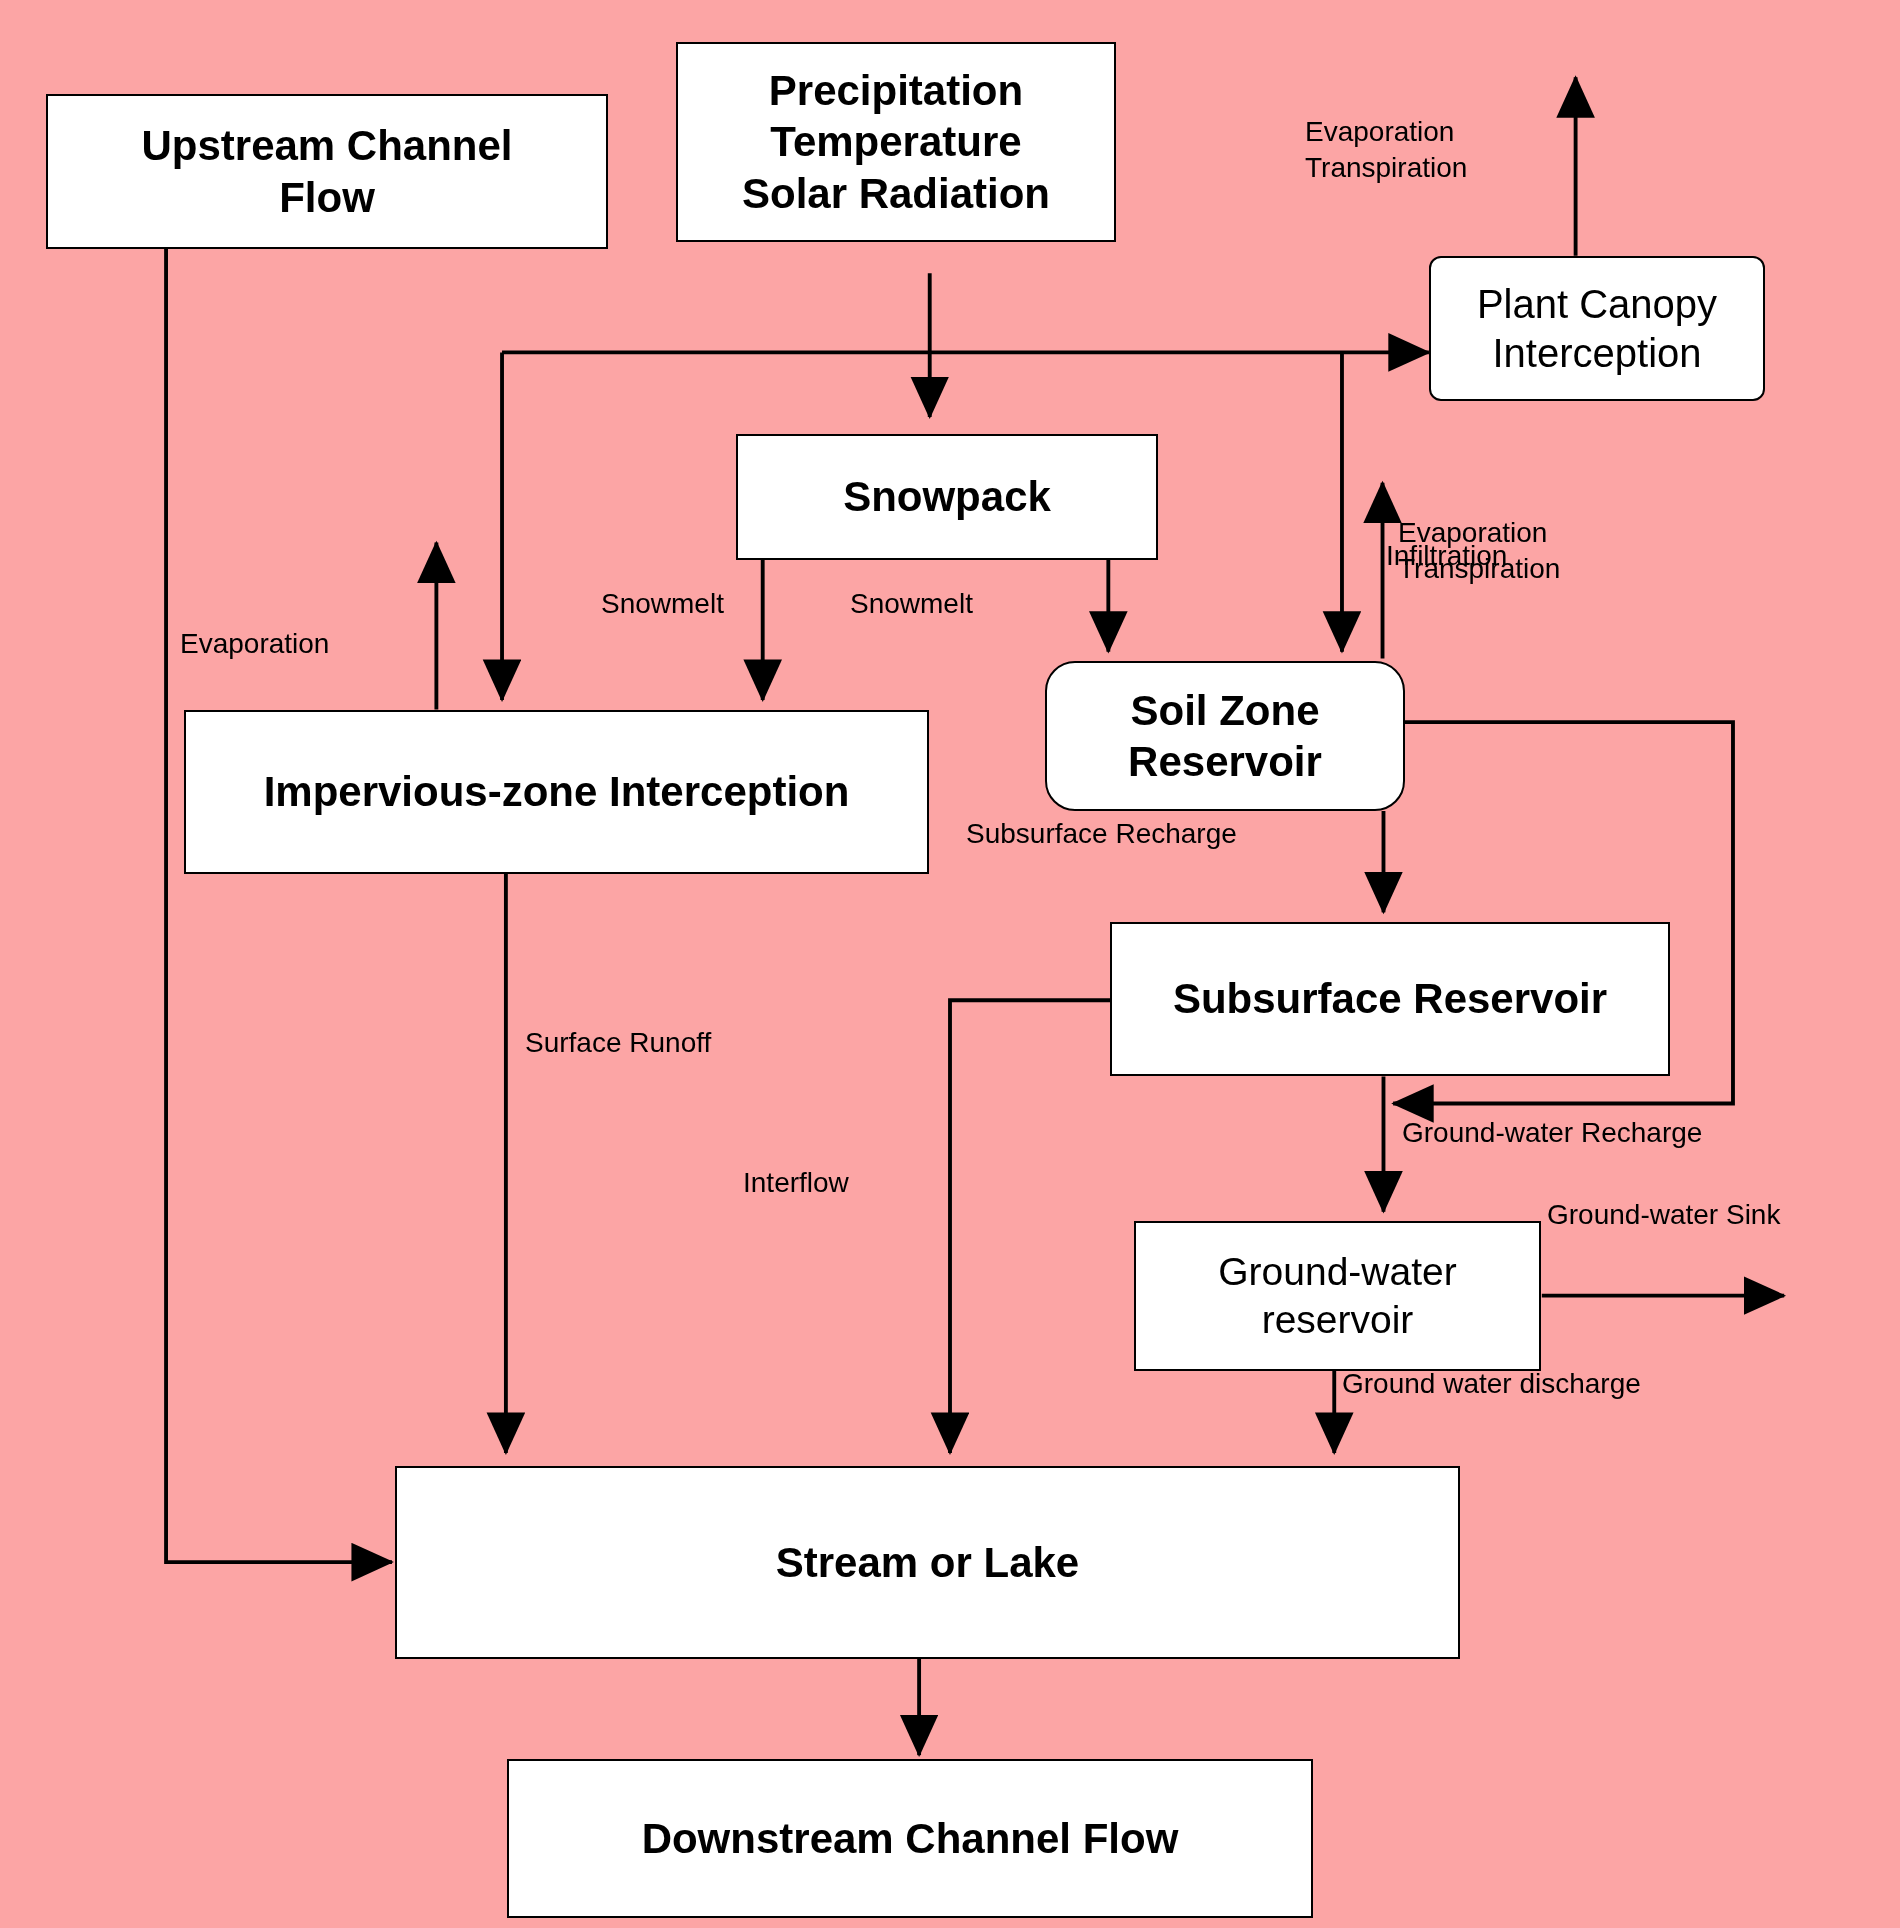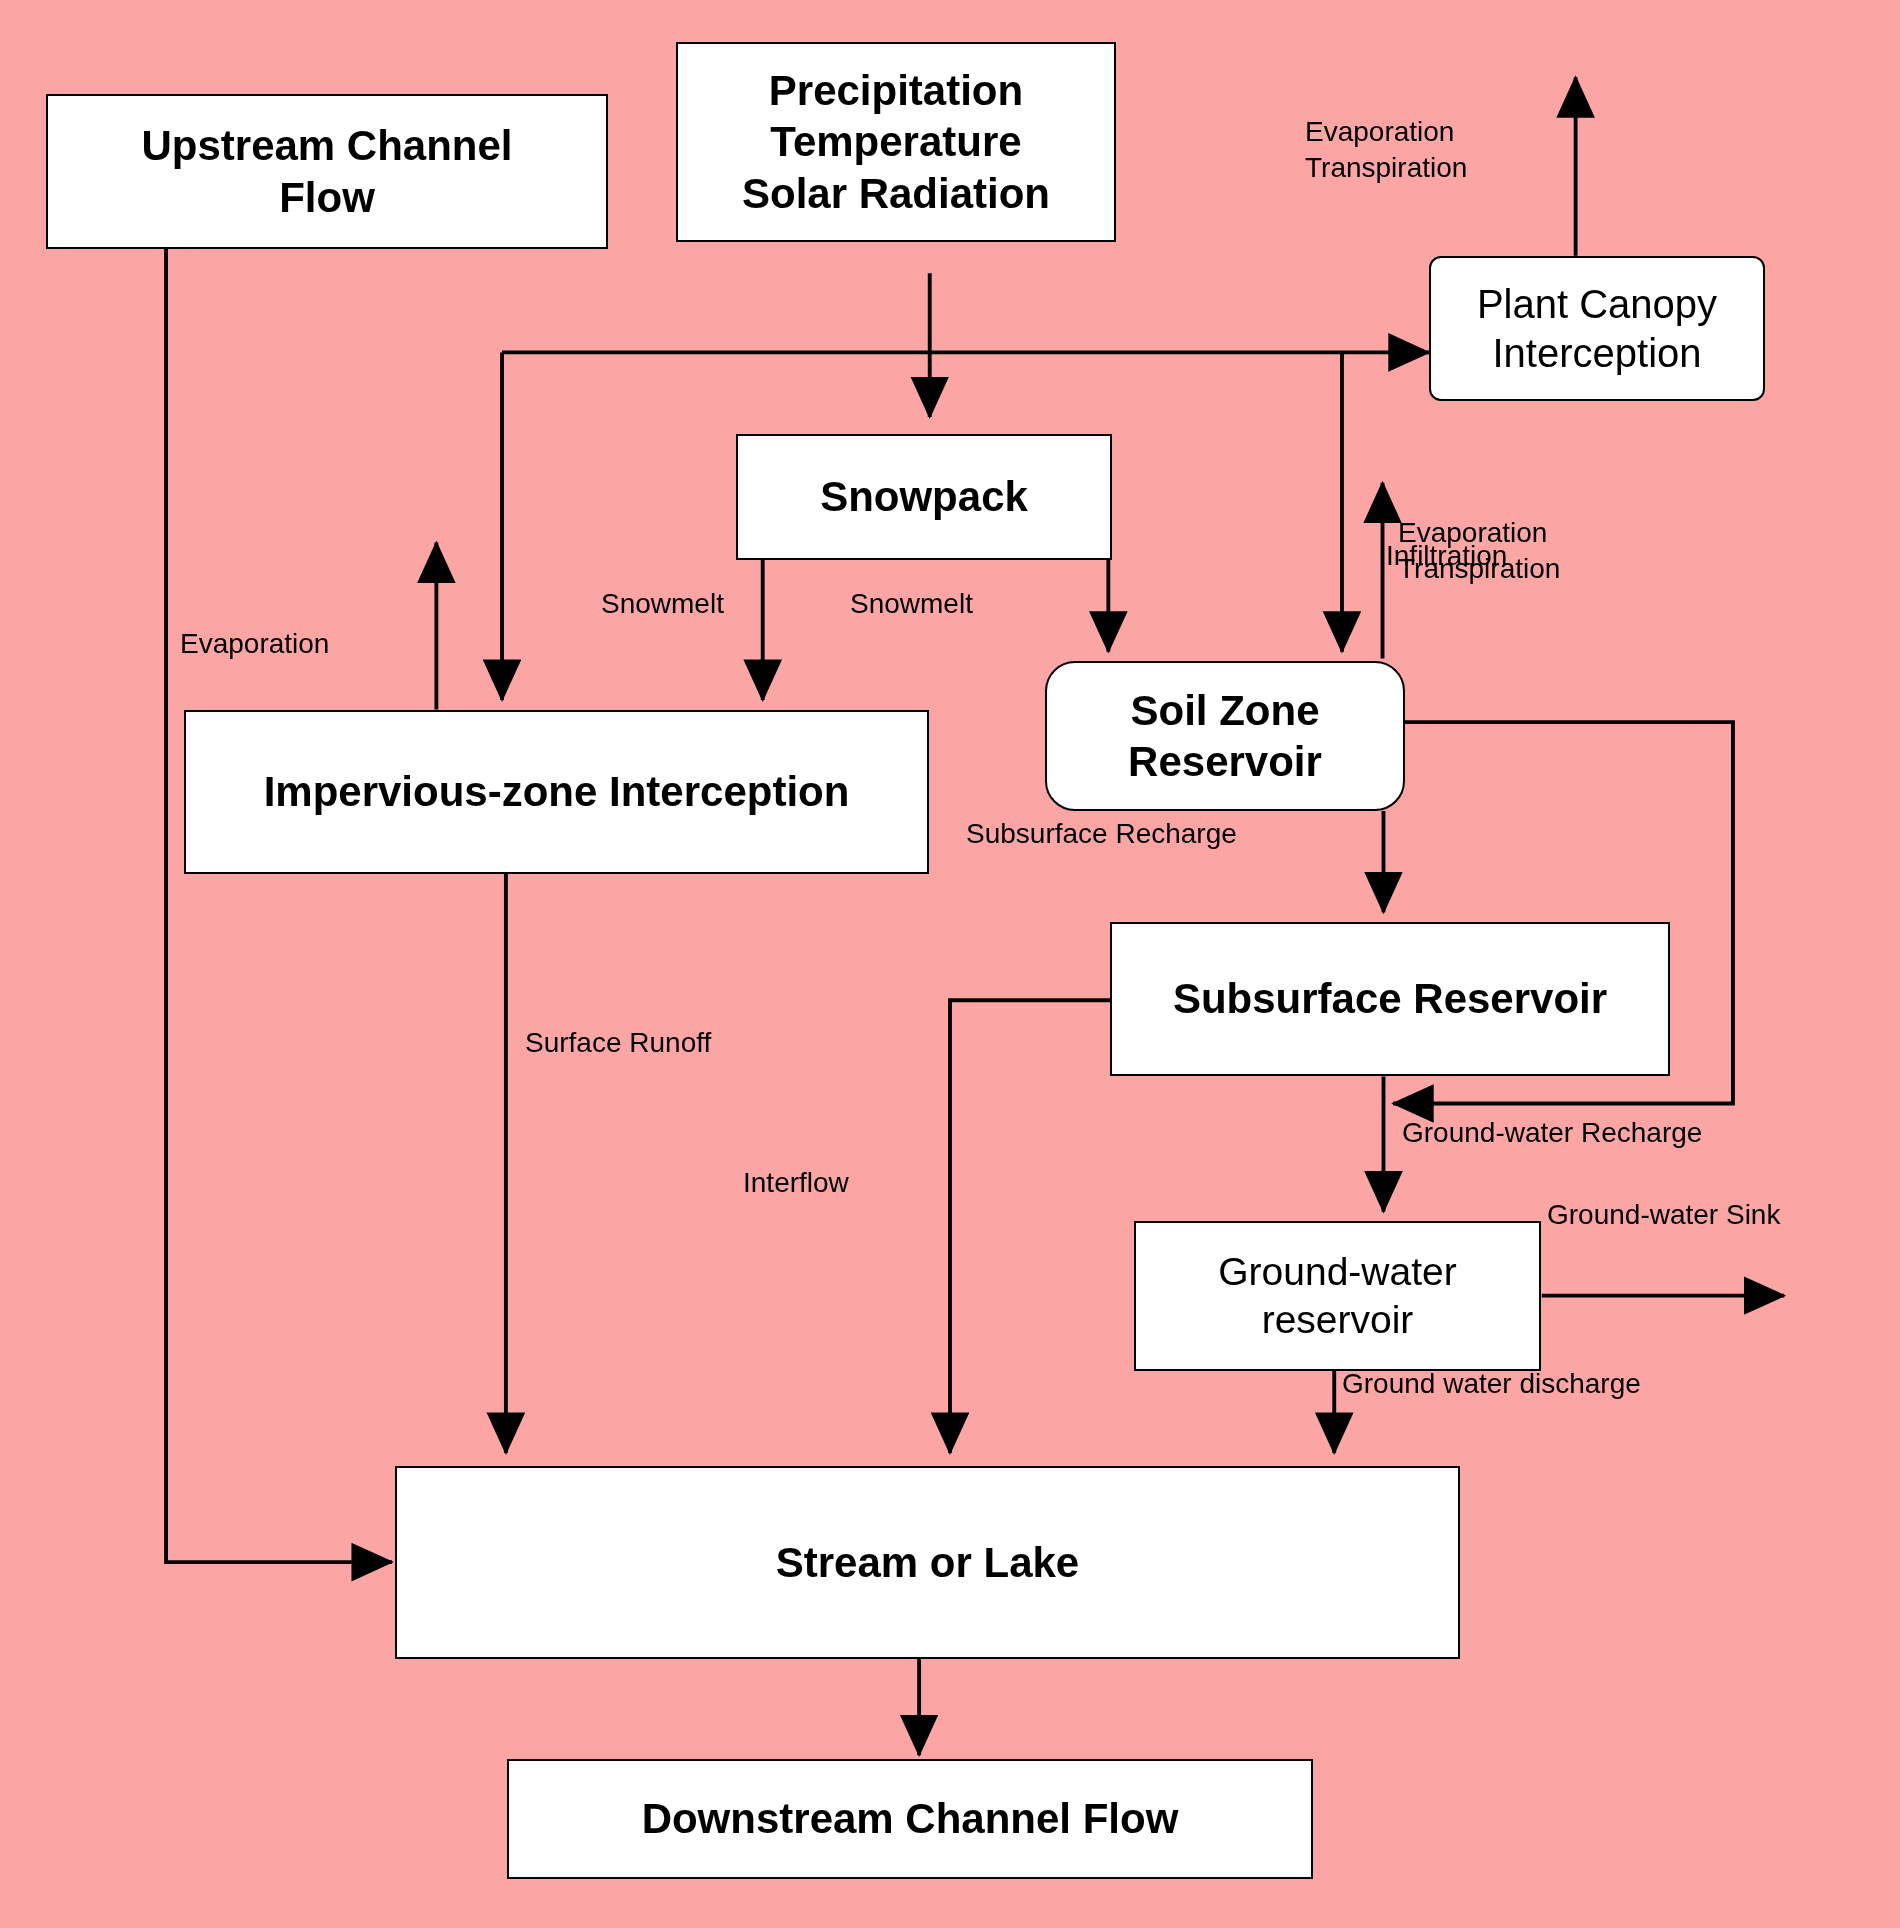--- a/index.html
+++ b/index.html
@@ -111,21 +111,21 @@
     <span class="lbl">Precipitation
 Temperature
 Solar Radiation</span>
   </div>
 
   <div class="node mid" style="left:1429px; top:256px; width:336px; height:145px;">
     <span class="lbl">Plant Canopy
 Interception</span>
   </div>
 
-  <div class="node big" style="left:736px; top:434px; width:376px; height:126px;">
+  <div class="node big" style="left:736px; top:434px; width:422px; height:126px;">
     <span class="lbl">Snowpack</span>
   </div>
 
   <div class="node big" style="left:1045px; top:661px; width:360px; height:150px;border-radius:30px;">
     <span class="lbl">Soil Zone Reservoir</span>
   </div>
 
   <div class="node big" style="left:184px; top:710px; width:745px; height:164px;">
     <span class="lbl">Impervious-zone Interception</span>
   </div>
@@ -136,21 +136,21 @@
 
   <div class="node reg" style="left:1134px; top:1221px; width:407px; height:150px;">
     <span class="lbl">Ground-water
 reservoir</span>
   </div>
 
   <div class="node big" style="left:395px; top:1466px; width:1065px; height:193px;">
     <span class="lbl">Stream or Lake</span>
   </div>
 
-  <div class="node big" style="left:507px; top:1759px; width:806px; height:120px;">
+  <div class="node big" style="left:507px; top:1759px; width:806px; height:159px;">
     <span class="lbl">Downstream Channel Flow</span>
   </div>
 
   <div class="edge-label" style="left:1305px; top:114px; text-align:left;">Evaporation
 Transpiration</div>
 
   <div class="edge-label" style="left:1386px; top:538px; text-align:left;">Infiltration</div>
 
   <div class="edge-label" style="left:1398px; top:515px; text-align:left;">Evaporation
 Transpiration</div>

